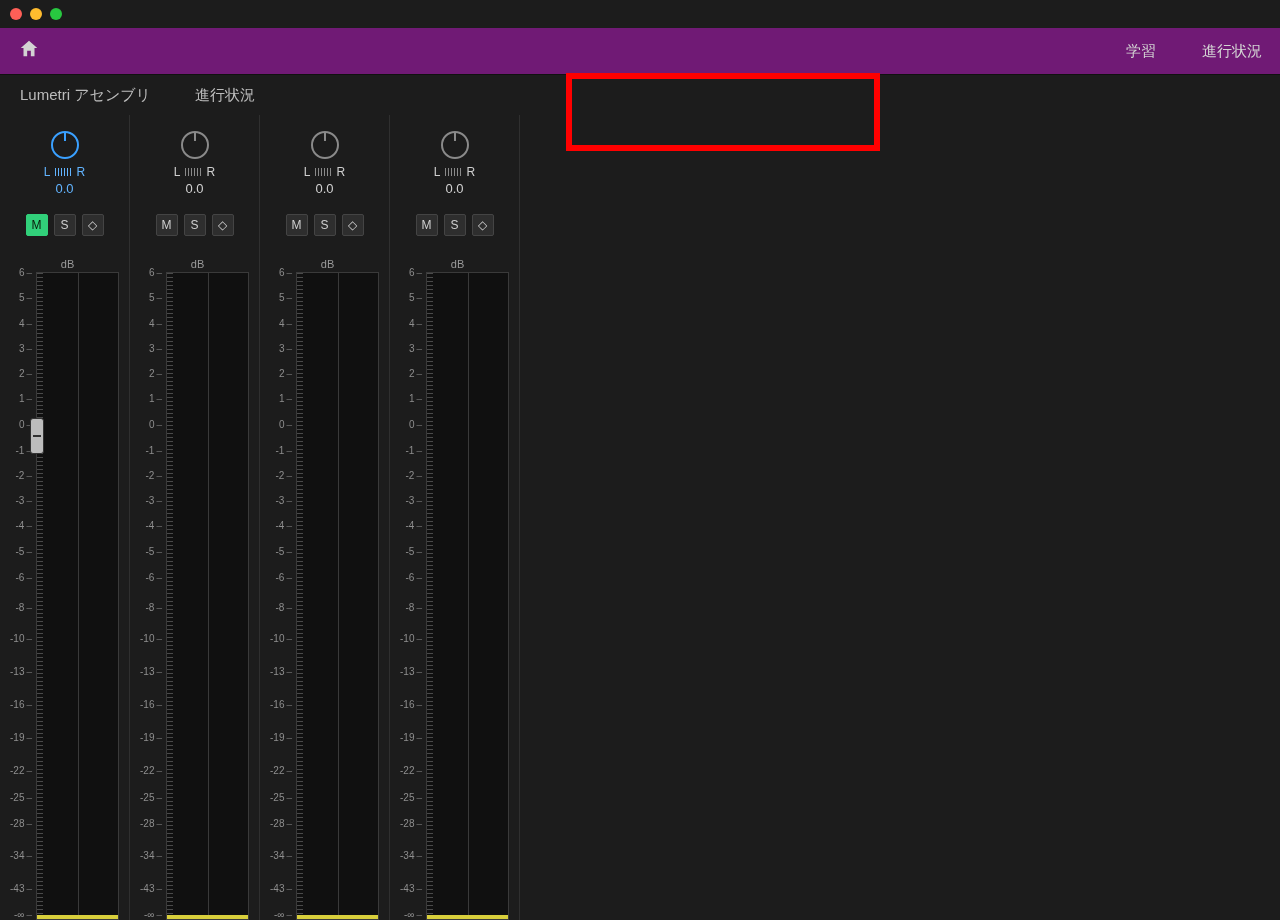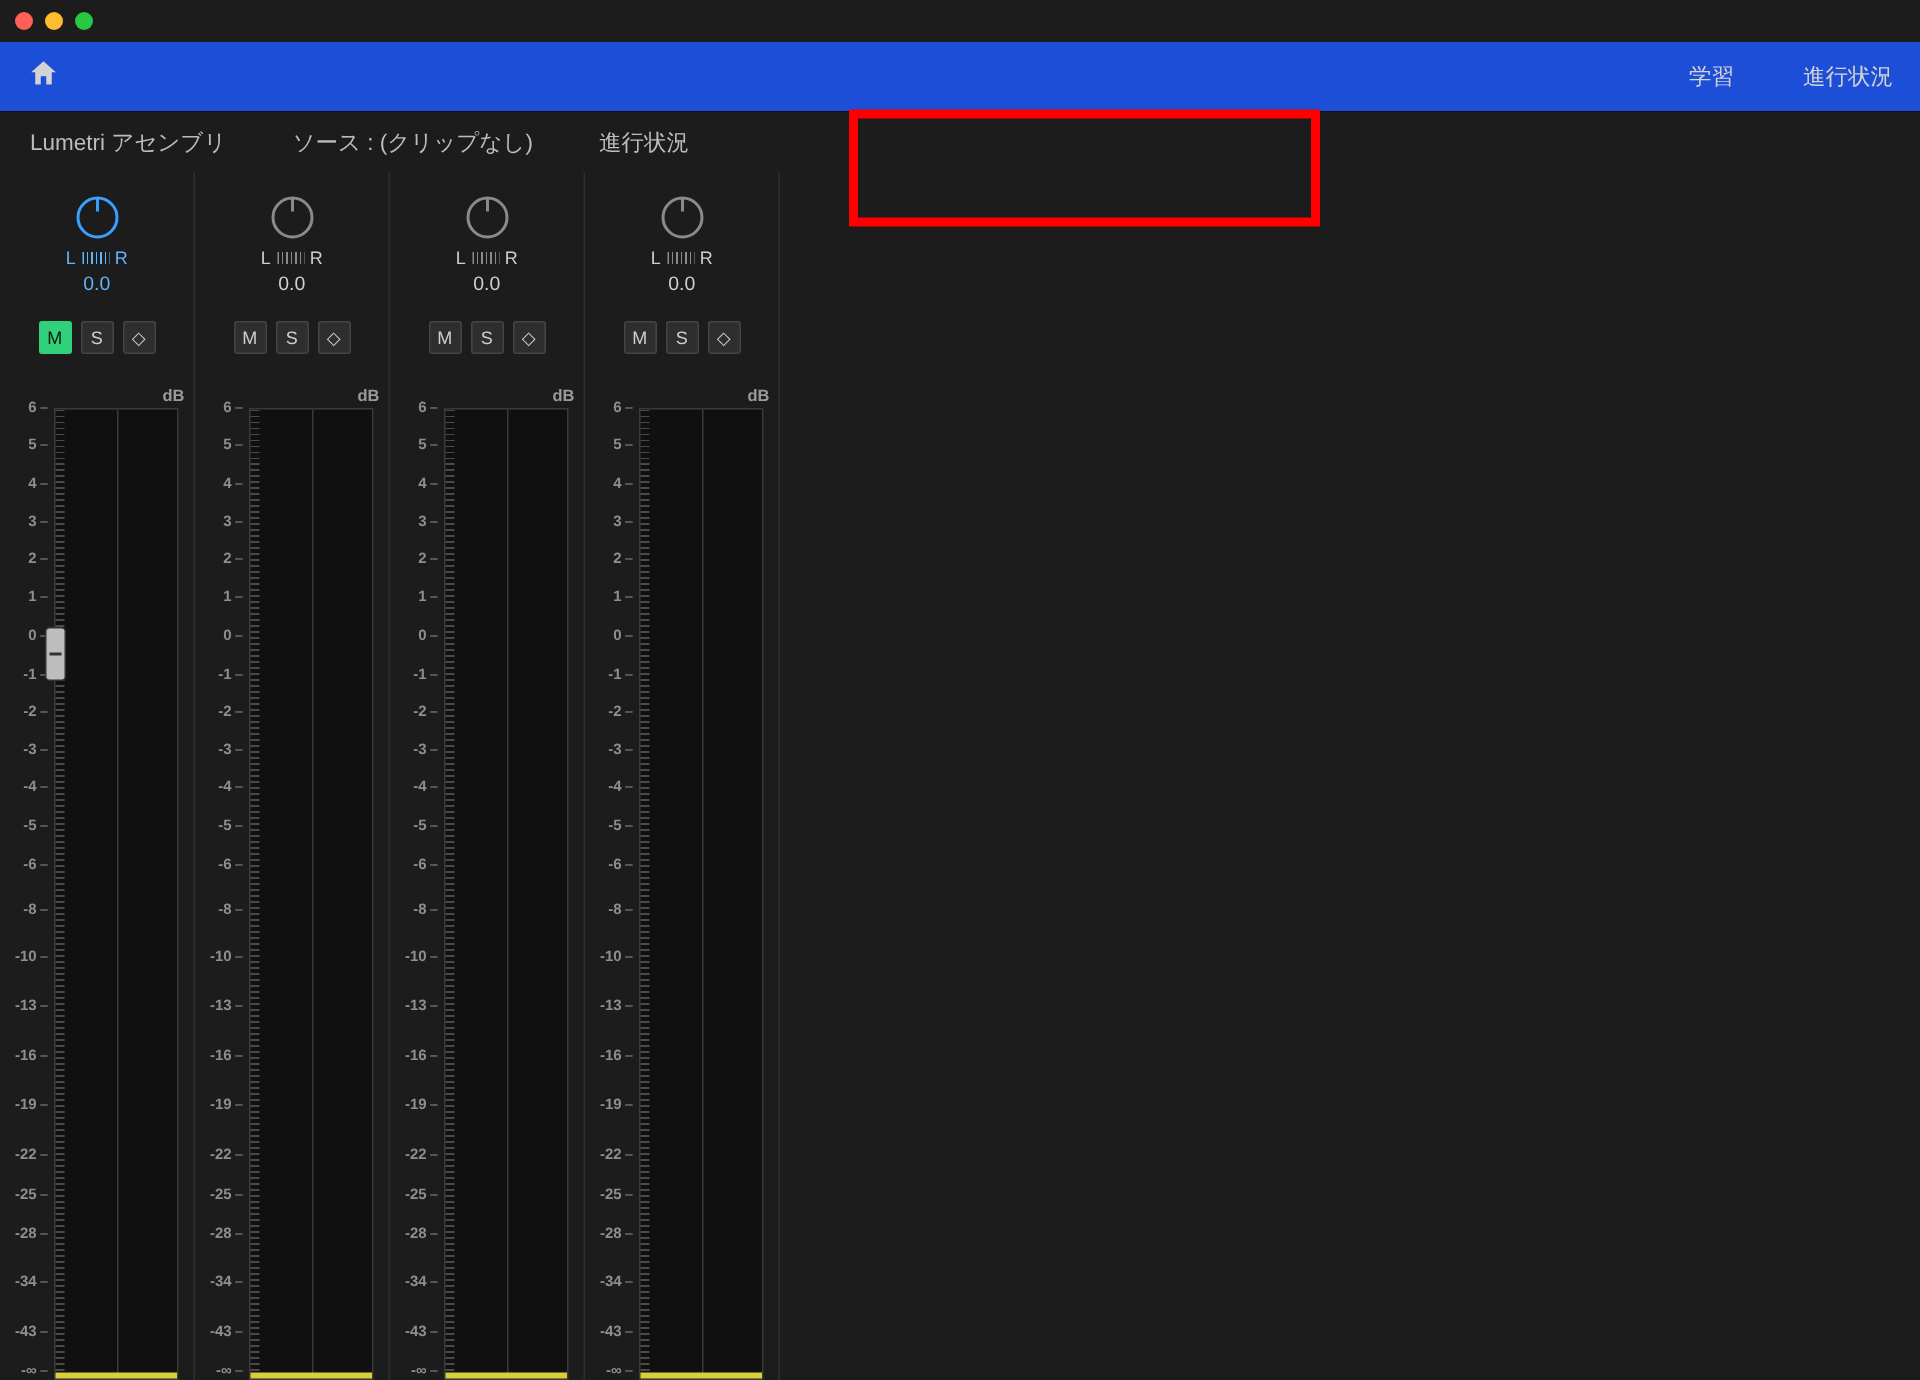--- a/index.html
+++ b/index.html
@@ -2,21 +2,21 @@
 <html><head>
 <meta charset="utf-8">
 <style>
   * { box-sizing: border-box; margin: 0; padding: 0; font-family: "Hiragino Sans", "Meiryo", sans-serif; }
   html, body { width: 1280px; height: 920px; background: #1c1c1c; color: #cfcfcf; overflow: hidden; }
   
   .titlebar { height: 28px; display: flex; align-items: center; padding-left: 10px; gap: 8px; background: #1c1c1c; }
   .dot { width: 12px; height: 12px; border-radius: 50%; }
   .dot.red { background:#ff5f57; } .dot.yellow { background:#febc2e; } .dot.green { background:#28c840; }
   
-  .topbar { height: 47px; background:#1d4ed8; display:flex; align-items:center; padding: 0 18px; justify-content: space-between; border-bottom: 1px solid #111; }
+  .topbar { height: 47px; background:#701a75; display:flex; align-items:center; padding: 0 18px; justify-content: space-between; border-bottom: 1px solid #111; }
   .home-icon svg { width: 22px; height: 22px; fill:#d3d3d3; }
   .workspace-links { display:flex; gap:46px; font-size:15px; color:#d3d3d3; }
   .workspace-links span { cursor:pointer; }
   
   .tabbar { height: 40px; background:#1c1c1c; display:flex; align-items:center; gap:40px; padding: 0 18px; font-size:15px; color:#bcbcbc; position:relative; }
   .tab { padding: 6px 2px; cursor:pointer; white-space:nowrap; }
   .tab.active { color:#e8e8e8; border-bottom: 2px solid #e8e8e8; }
   .tab-menu-icon { font-size:16px; margin-left:10px; cursor:pointer; }
   .highlight-box { position:absolute; border:6px solid #ff0000; pointer-events:none; }
   
@@ -29,21 +29,21 @@
   .lr-label { font-size:12px; margin-top:6px; letter-spacing:0; display:flex; gap:4px; align-items:center; }
   .channel.active .lr-label { color:#62b4ff; }
   .lr-meter { display:inline-block; width:18px; height:8px; background:repeating-linear-gradient(90deg,#8a8a8a 0 1px,transparent 1px 3px); vertical-align:middle; }
   .channel.active .lr-meter { background:repeating-linear-gradient(90deg,#62b4ff 0 1px,transparent 1px 3px); }
   .pan-val { font-size:13px; margin-top:2px; color:#d2d2d2; }
   .channel.active .pan-val { color:#62b4ff; }
   .btn-row { display:flex; gap:6px; margin-top:18px; }
   .sqbtn { width:22px; height:22px; background:#2e2e2e; border:1px solid #444; color:#cfcfcf; font-size:12px; display:flex; align-items:center; justify-content:center; cursor:pointer; border-radius:2px; }
   .sqbtn.on { background:#31d07a; color:#0a1a0a; border-color:#31d07a; }
   
-  .meter-zone { margin-top:22px; width:100%; display:flex; flex-direction:column; align-items:flex-end; flex:1;font-weight:bold; }
+  .meter-zone { margin-top:22px; width:100%; display:flex; flex-direction:column; align-items:center; flex:1; }
   .db-label { font-size:11px; color:#9a9a9a; margin-left:6px; margin-bottom:2px;}
   .meter-wrap { position:relative; width:100%; flex:1; display:flex; }
   .scale { width:30px; position:relative; font-size:10px; color:#8e8e8e; }
   .scale .tick { position:absolute; right:4px; transform:translateY(-50%); }
   .scale .tick::after { content:"–"; color:#6a6a6a; margin-left:2px; }
   .meter-box { flex:1; background:#101010; border:1px solid #3a3a3a; position:relative; margin-right:4px; }
   .meter-box::before { content:""; position:absolute; left:50%; top:0; bottom:0; width:1px; background:#3a3a3a; }
   .meter-bottom { position:absolute; left:0; right:0; bottom:0; height:4px; background:#d8cf3b; }
   .fader-handle { position:absolute; left:-7px; width:14px; height:36px; background:#bdbdbd; border:1px solid #333; border-radius:3px; cursor:grab; }
   .fader-handle::after{ content:""; position:absolute; left:2px; right:2px; top:50%; height:2px; background:#333; transform:translateY(-50%);}
@@ -65,21 +65,20 @@
       </svg>
   </span>
   <div class="workspace-links">
     <span>学習</span>
     <span>進行状況</span>
   </div>
 </div>
 
 <div class="tabbar">
   <span class="tab">Lumetri アセンブリ</span>
-  <span class="tab">ソース : (クリップなし)</span>
   <span class="tab">進行状況</span>
 </div>
 
 <div class="mixer" id="mixer-root">
     <div class="channel active">
     <div class="pan-knob"></div>
     <div class="lr-label">
       <span>L</span>
         <span class="lr-meter"></span>
         <span>R</span>

